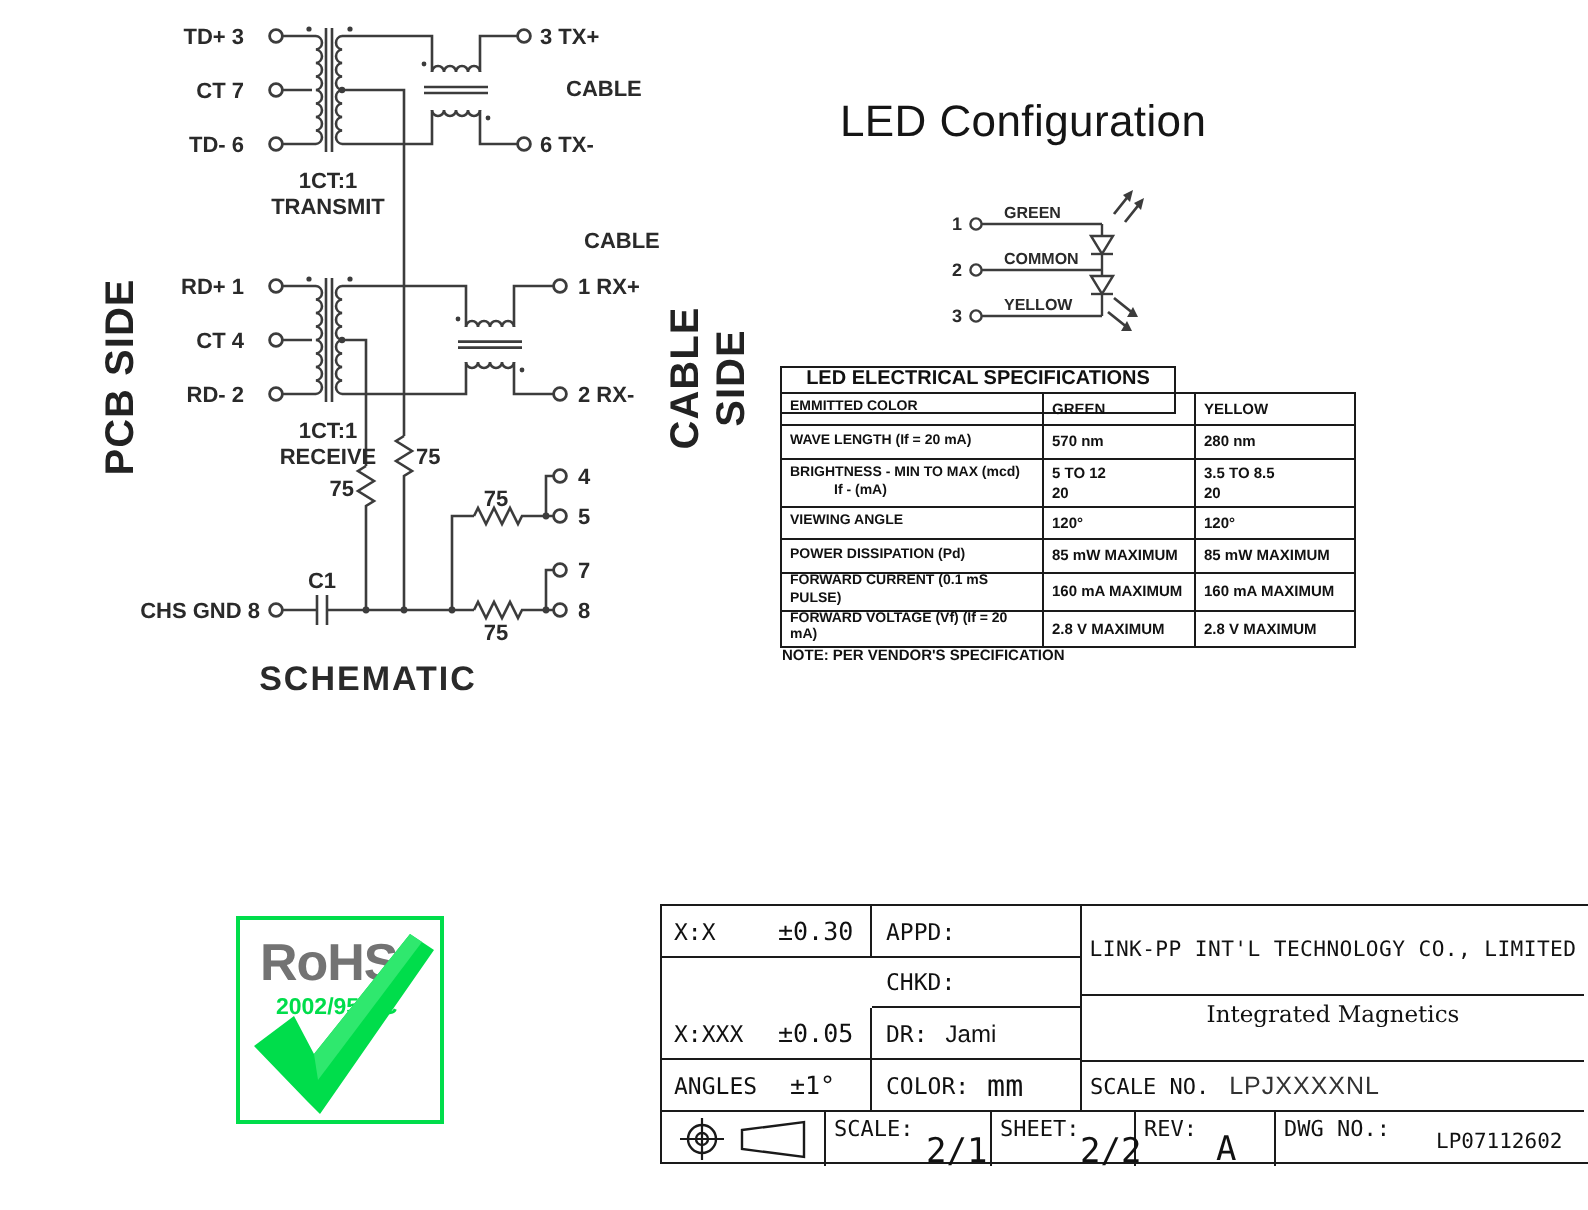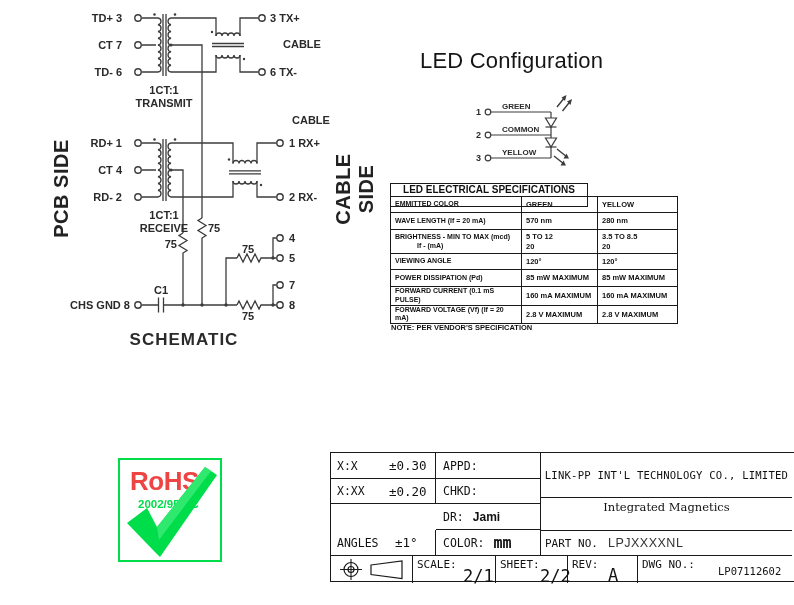--- a/index.html
+++ b/index.html
@@ -27,34 +27,34 @@
     font-size:7px; font-weight:600; color:#111; vertical-align:middle; line-height:1.25; }
   table.spec td.val { font-size:7.5px; }
   .spec-note { position:absolute; left:391px; top:323px; font-size:7.5px;
     font-weight:600; color:#111; }
   .ind { padding-left:22px; display:block; }
 
   
   .rohs { position:absolute; left:118px; top:458px; width:104px; height:104px;
     border:2.5px solid #00dd4b; }
   .rohs-name { position:absolute; left:10px; top:6px; font-size:26px; font-weight:bold;
-    color:#ef4444; letter-spacing:-0.5px; }
+    color:#737373; letter-spacing:-0.5px; }
   .rohs-dir { position:absolute; left:18px; top:38px; font-size:11.5px; font-weight:bold;
     color:#00dd4b; }
 
   
   .tb { position:absolute; left:330px; top:452px; width:538px; height:130px;
     border:1.5px solid #1a1a1a; font-family:"DejaVu Sans Mono", monospace; color:#111; }
   .tb .cell { position:absolute; border-color:#1a1a1a; border-style:solid; border-width:0; }
   .tb .br { border-right-width:1.2px; } .tb .bb { border-bottom-width:1.2px; }
   .tol { display:flex; align-items:center; padding-left:6px; font-size:11.5px; }
   .tol .lbl { width:52px; }
   .tol .v { font-size:12.5px; }
   .appr { display:flex; align-items:center; padding-left:7px; font-size:11.5px; }
-  .appr .v { margin-left:9px; font-family:"Liberation Sans", sans-serif; font-size:12px;font-weight:bold; }
+  .appr .v { margin-left:9px; font-family:"Liberation Sans", sans-serif; font-size:12px; }
   .appr .v.mono { font-family:"DejaVu Sans Mono", monospace; font-size:15px; }
   .company { display:flex; align-items:center; justify-content:center;
     font-size:10.6px; letter-spacing:0.2px; white-space:nowrap; }
   .product { text-align:center; font-size:11.5px; line-height:15px; padding-top:2px;
     font-family:"DejaVu Serif", serif; }
   .partno { display:flex; align-items:center; padding-left:4px; font-size:11px; }
   .partno .v { margin-left:10px; font-family:"Liberation Sans", sans-serif;
     font-size:12.5px; letter-spacing:0.5px; color:#333; }
   .brc { font-size:11px; padding:2px 0 0 4px; }
   .brc .v { position:absolute; font-size:17px; }
@@ -284,23 +284,23 @@
     <polygon fill="#2fe86e" points="37,67 85,7 91,11 39,80"></polygon>
   </svg>
 </div>
 
 <div class="tb">
 
   <div class="cell tol br bb" style="left:0;top:0;width:105px;height:26px">
     <span class="lbl">X:X</span>
     <span class="v">±0.30</span>
   </div>
-  <div class="cell tol br bb" style="left:0;top:26px;width:105px;height:25px">
-    <span class="lbl">X:XX</span>
-    <span class="v">±0.20</span>
+  <div class="cell tol br bb" style="left:0;top:51px;width:105px;height:26px">
+    <span class="lbl">X:XXX</span>
+    <span class="v">±0.05</span>
   </div>
   <div class="cell tol br bb" style="left:0;top:77px;width:105px;height:26px">
     <span class="lbl" style="width:58px">ANGLES</span>
     <span class="v">±1°</span>
   </div>
 
   <div class="cell appr br bb" style="left:105px;top:0;width:105px;height:26px">
     <span>APPD:</span>
     <span class="v"></span>
   </div>
@@ -315,21 +315,21 @@
   <div class="cell appr br bb" style="left:105px;top:77px;width:105px;height:26px">
     <span>COLOR:</span>
     <span class="v mono">mm</span>
   </div>
 
   <div class="cell company bb" style="left:210px;top:0;width:251px;height:45px">LINK-PP INT'L TECHNOLOGY CO., LIMITED</div>
   <div class="cell product bb" style="left:210px;top:45px;width:251px;height:33px">
     <div>Integrated Magnetics</div>
   </div>
   <div class="cell partno bb" style="left:210px;top:78px;width:251px;height:25px">
-    <span>PART NO.</span>
+    <span>SCALE NO.</span>
     <span class="v">LPJXXXXNL</span>
   </div>
 
   <div class="cell br" style="left:0;top:103px;width:82px;height:27px">
     <svg style="left:0;top:0" width="82" height="27" viewBox="0 0 82 27">
       <circle cx="20" cy="13.5" r="7" fill="none" stroke="#1a1a1a" stroke-width="1.2"></circle>
       <circle cx="20" cy="13.5" r="3" fill="none" stroke="#1a1a1a" stroke-width="1.2"></circle>
       <path d="M9,13.5 H31 M20,3 V24" stroke="#1a1a1a" stroke-width="1.1"></path>
       <polygon points="40,9 71,5 71,22.5 40,18.5" fill="none" stroke="#1a1a1a" stroke-width="1.2"></polygon>
     </svg>

